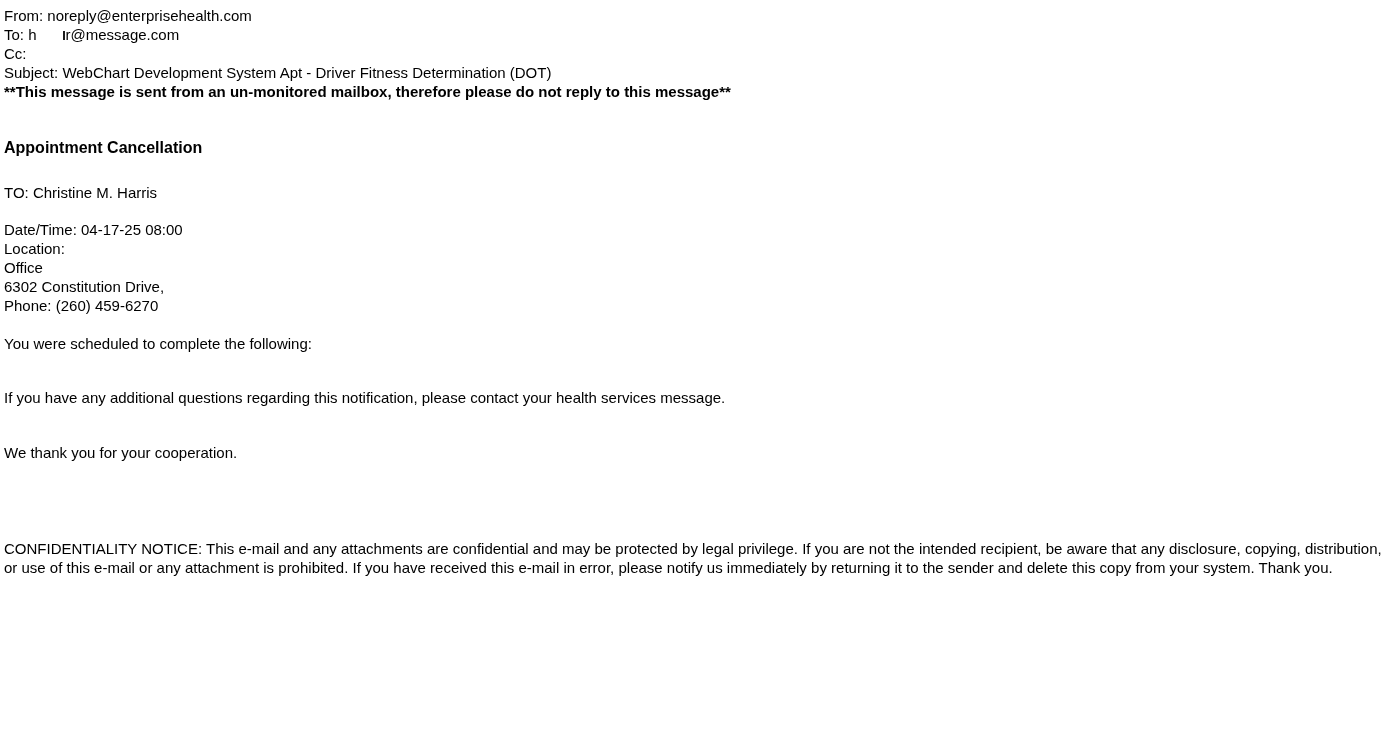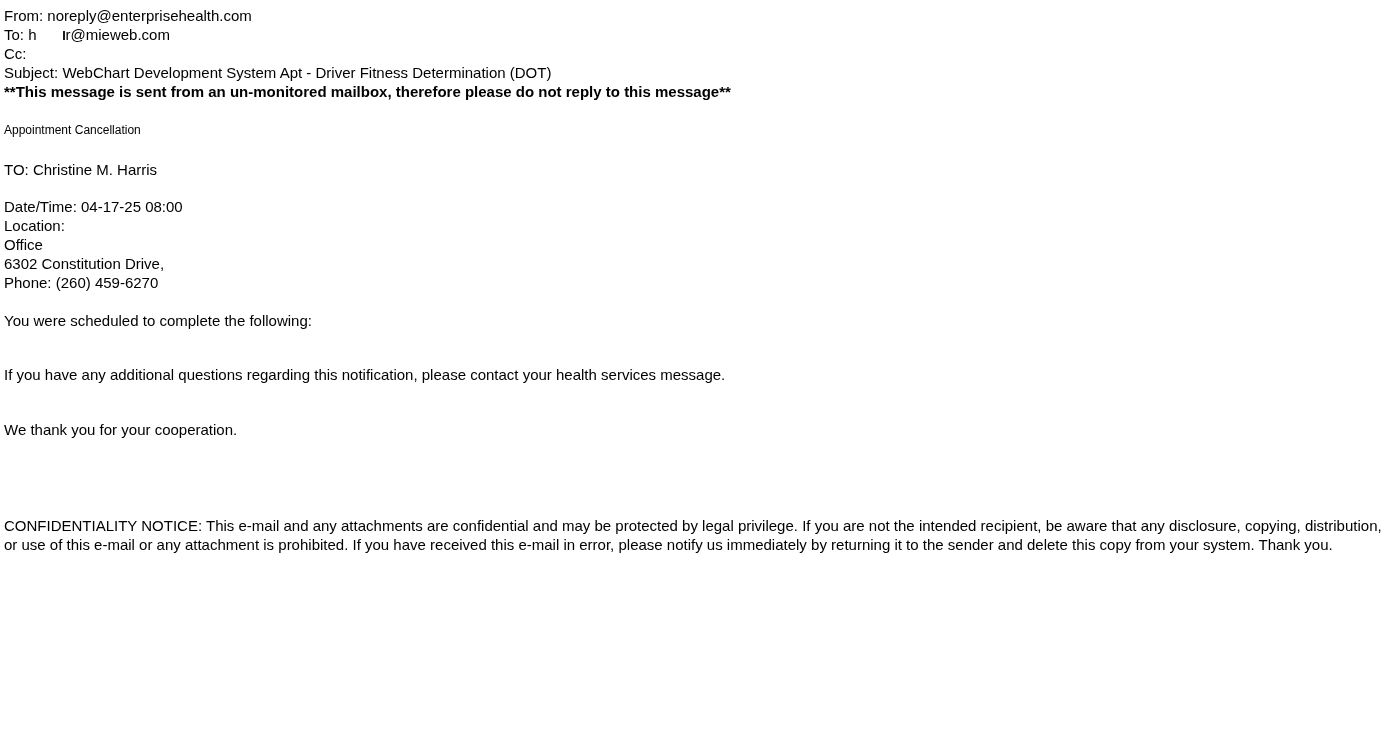--- a/index.html
+++ b/index.html
@@ -26,46 +26,46 @@
     display: inline-block;
     width: 2px;
     height: 9px;
     background: #1a1a1a;
     margin-right: 1px;
   }
   .notice {
     font-weight: bold;
   }
   .title {
-    margin: 19px 0 0 0;
-    font-size: 12px;
+    margin: 36px 0 0 0;
+    font-size: 16px;
     line-height: 21px;
-    font-weight: normal;
+    font-weight: bold;
   }
-  .to-line     { margin-top: 19px; }
+  .to-line     { margin-top: 25px; }
   .intro       { margin-top: 18px; }
   .details     { margin-top: 18px; }
   .sched-intro { margin-top: 19px; }
   ul.appt-list {
     margin: 16px 0 0 0;
     padding-left: 40px;
     list-style-type: disc;
   }
   .questions { margin-top: 35px; }
   .thanks    { margin-top: 36px; }
   .confidentiality { margin-top: 77px; }
 </style>
 </head>
 <body>
 
 <div class="page">
 
   <div class="headers">
     <div class="hdr-line"><span>From:</span> <span>noreply@enterprisehealth.com</span></div>
-    <div class="hdr-line"><span>To:</span> <span>h</span><span class="redaction"></span><span class="remnant"></span><span>r@mieweb.com</span></div>
+    <div class="hdr-line"><span>To:</span> <span>h</span><span class="redaction"></span><span class="remnant"></span><span>r@message.com</span></div>
     <div class="hdr-line"><span>Cc:</span> <span></span></div>
     <div class="hdr-line"><span>Subject:</span> <span>WebChart Development System Apt - Driver Fitness Determination (DOT)</span></div>
   </div>
 
   <div class="notice">**This message is sent from an un-monitored mailbox, therefore please do not reply to this message**</div>
 
   <div class="title">Appointment Cancellation</div>
 
   <div class="to-line">TO: Christine M. Harris</div>
 

